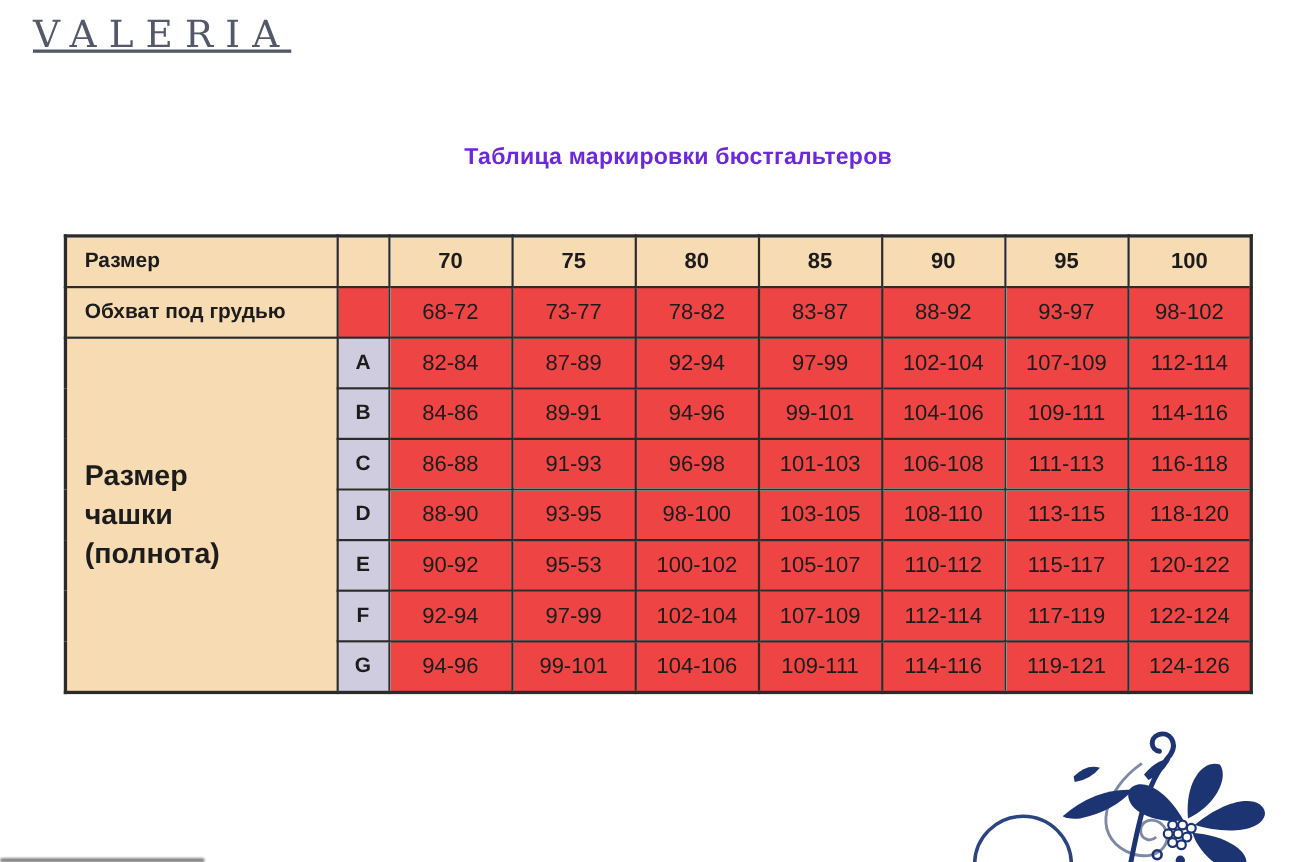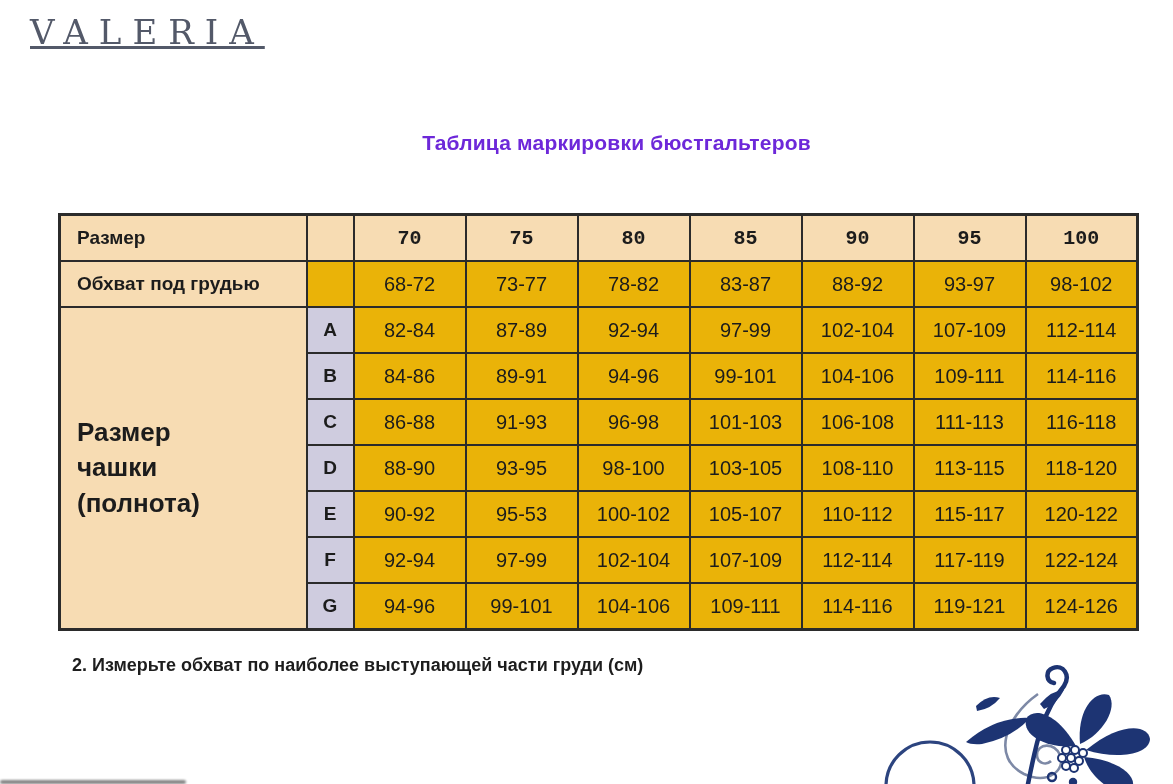--- a/index.html
+++ b/index.html
@@ -38,27 +38,27 @@
     border:2px solid #2b2b2b;
     height:44px;
     text-align:center;
     vertical-align:middle;
     font-size:20px;
     padding:0;
     overflow:hidden;
   }
   .peach{background:#f7dcb3;}
   .lav{background:#cfccdf;}
-  .white{background:#eab308;}
+  .white{background:#ef4444;}
   td.row-label{
     text-align:left;padding-left:16px;
     font-weight:bold;font-size:19px;
   }
   td.cup-letter{font-weight:bold;font-size:19px;}
-  td.size-num{font-weight:bold;font-family:Liberation Mono, monospace;}
+  td.size-num{font-weight:bold;}
   td.cup-span-label{
     text-align:left;padding-left:16px;vertical-align:middle;
   }
   td.cup-span-label span{
     display:block;max-width:160px;
     font-weight:bold;font-size:26px;line-height:1.35;
   }
   
   .instructions{position:absolute;left:72px;top:655px;}
   .instructions .step{
@@ -186,21 +186,20 @@
     <td class="white">104-106</td>
     <td class="white">109-111</td>
     <td class="white">114-116</td>
     <td class="white">119-121</td>
     <td class="white">124-126</td>
   </tr>
 </tbody>
   </table>
 
 <div class="instructions">
-  <div class="step">2. Измерьте обхват по наиболее выступающей части груди (см)</div>
 </div>
 
 <svg class="ornament" viewBox="0 0 293 124" xmlns="http://www.w3.org/2000/svg" aria-hidden="true">
 
   <circle cx="50" cy="126" r="44" fill="none" stroke="#2c447f" stroke-width="3.2"></circle>
 
   <path d="M158 34 C124 58 112 98 144 114 C168 125 186 110 180 95 C175 82 157 83 157 95 C157 103 166 106 171 101" fill="none" stroke="#7d89a6" stroke-width="2.6"></path>
 
   <path d="M148 124 C156 84 162 52 184 26 C191 15 183 4 173 8 C165 11 166 22 174 23" fill="none" stroke="#1d3473" stroke-width="4.5" stroke-linecap="round"></path>
 

